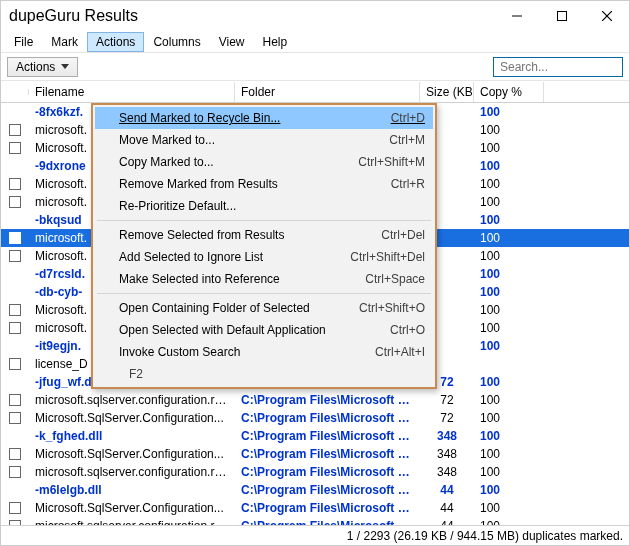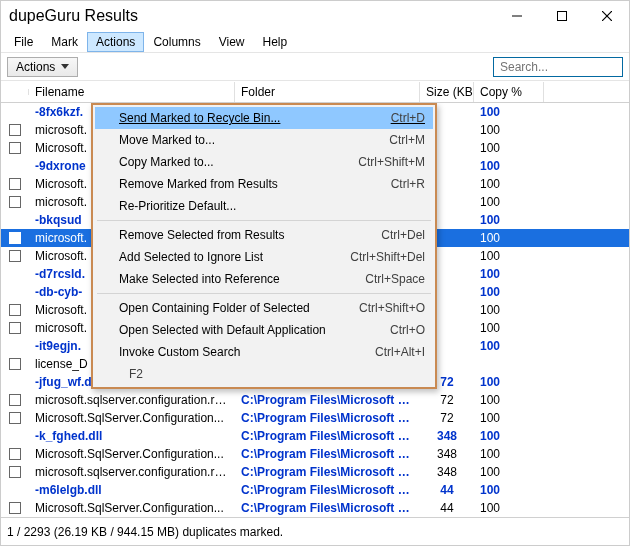--- a/index.html
+++ b/index.html
@@ -35,21 +35,21 @@
 .cell.match { width: 70px; }
 .row.ref .fname, .row.ref .folder, .row.ref .size, .row.ref .match { color: #0033cc; font-weight: 600; }
 .row .folder { color: #0033cc; font-weight: 600; }
 .row.ref .folder { color: #0033cc; }
 .row.dup .folder { color: #0033cc; font-weight: 600; }
 .row.dup .fname, .row.dup .size, .row.dup .match { color: #000; }
 .row.sel { background: #1a6fe0; color: #fff; }
 .row.sel .cell { color: #fff !important; }
 .checkbox { width: 12px; height: 12px; border: 1px solid #666; background: #fff; }
 .row.sel .checkbox { border-color: #fff; }
-.statusbar { height: 28px; border-top: 1px solid #d0d0d0; padding: 0 6px; display: flex; align-items: center; font-size: 11px; }
+.statusbar { height: 20px; border-top: 1px solid #d0d0d0; padding: 0 6px; display: flex; align-items: center; font-size: 11px; justify-content: flex-end; }
 .dropdown { position: absolute; top: 0; left: 90px; width: 346px; background: #f2f2f2; border: 2px solid #c98a52; box-shadow: 2px 3px 6px rgba(0,0,0,0.25); z-index: 50; padding: 2px; }
 .dropdown .ditem { display: flex; align-items: center; height: 22px; padding: 0 8px 0 24px; position: relative; cursor: default; }
 .dropdown .ditem.active { background: #8fc8ff; text-decoration: underline; }
 .dropdown .ditem .lbl { flex: 1; }
 .dropdown .ditem .sc { color: #404040; margin-left: 10px; }
 .dropdown .sep { height: 1px; background: #d4d4d4; margin: 3px 2px; }
 .content { position: relative; flex: 1; display: flex; flex-direction: column; overflow: hidden; }
 </style>
 </head>
 <body>

